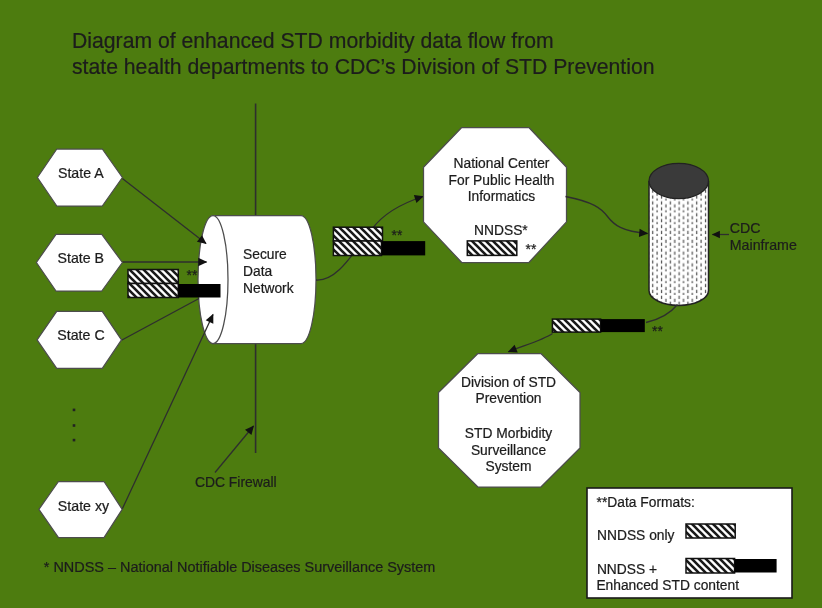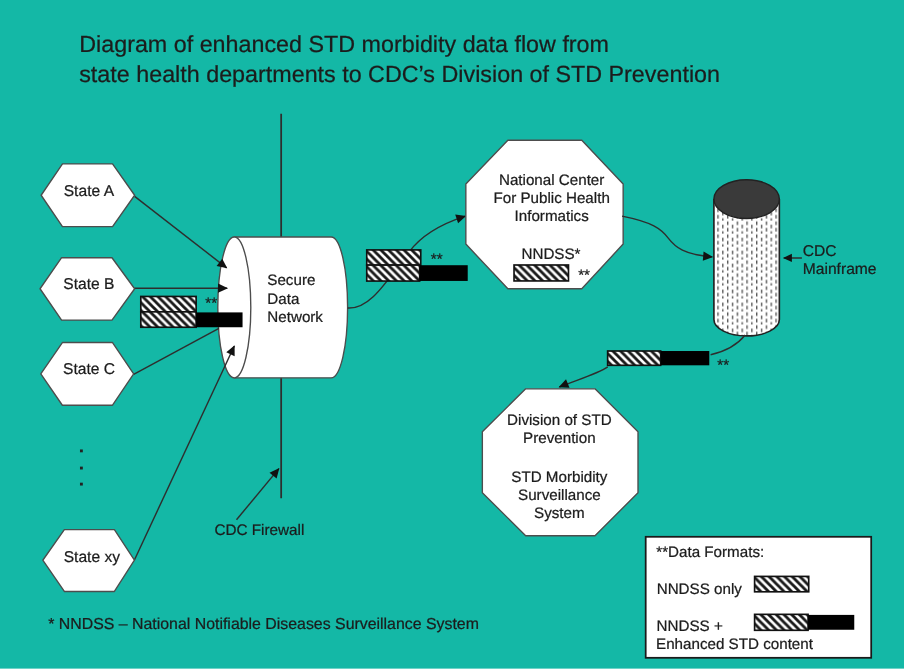--- a/index.html
+++ b/index.html
@@ -1,16 +1,16 @@
 <!DOCTYPE html>
 <html><head>
 <meta charset="utf-8">
 <style>
   html,body{margin:0;padding:0;background:#ffffff;}
-  .page{position:relative;width:822px;height:608px;background:#14b8a6;overflow:hidden;}
+  .page{position:relative;width:822px;height:608px;background:#4d7c0f;overflow:hidden;}
   svg{position:absolute;top:0;left:0;filter:blur(0.34px);}
   text{font-family:"Liberation Sans",sans-serif;fill:#1c1c1c;stroke:#1c1c1c;stroke-width:0.22px;}
 </style>
 </head>
 <body>
 <div class="page">
 <svg width="822" height="608" viewBox="0 0 822 608">
   <defs>
     <pattern id="hatch" width="7" height="7" patternUnits="userSpaceOnUse">
       <rect width="7" height="7" fill="#fff"></rect>

